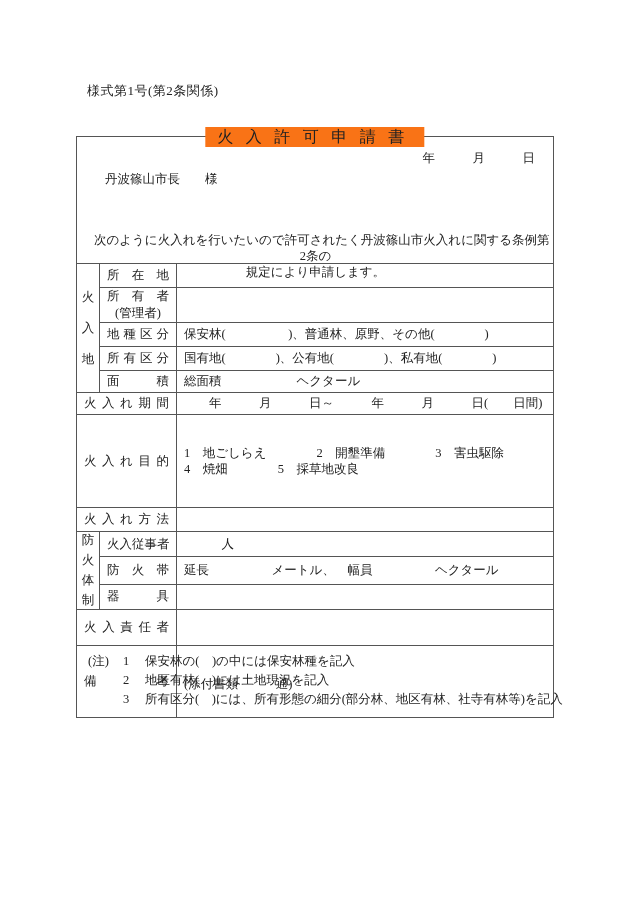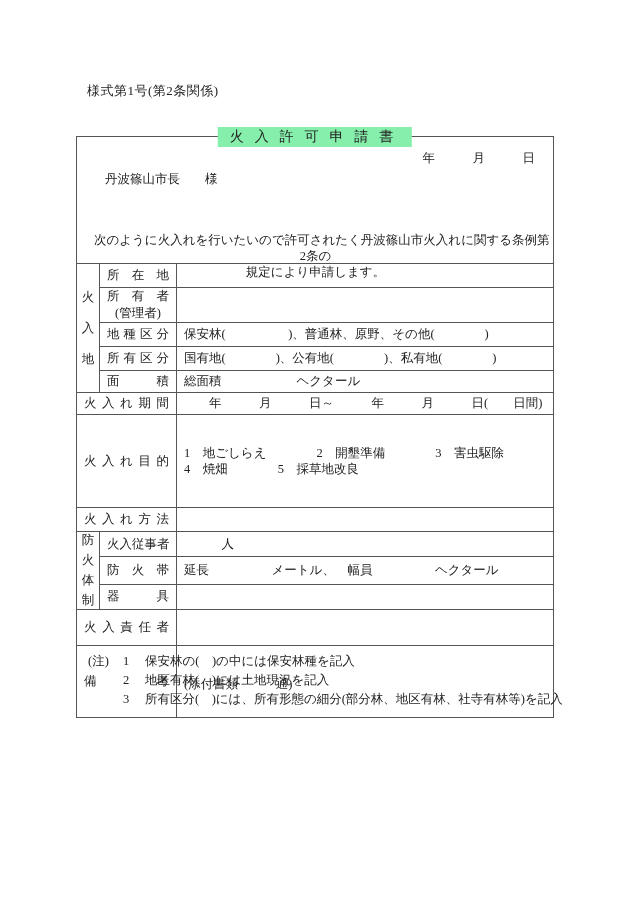--- a/index.html
+++ b/index.html
@@ -31,23 +31,23 @@
     position: relative;
     height: 127px;
     border: 1px solid #555;
     border-bottom: none;
   }
   .box-title {
     position: absolute;
     top: -10px;
     left: 50%;
     transform: translateX(-50%);
-    background: #86efac;
+    background: #f97316;
     padding: 0 8px 0 12px;
-    font-size: 14px;
+    font-size: 16px;
     letter-spacing: 0.78em;
     white-space: nowrap;
     line-height: 20px;
   }
   .date-line {
     position: absolute;
     top: 13px;
     right: 18px;
     white-space: pre;
     font-family: Liberation Mono, monospace;

